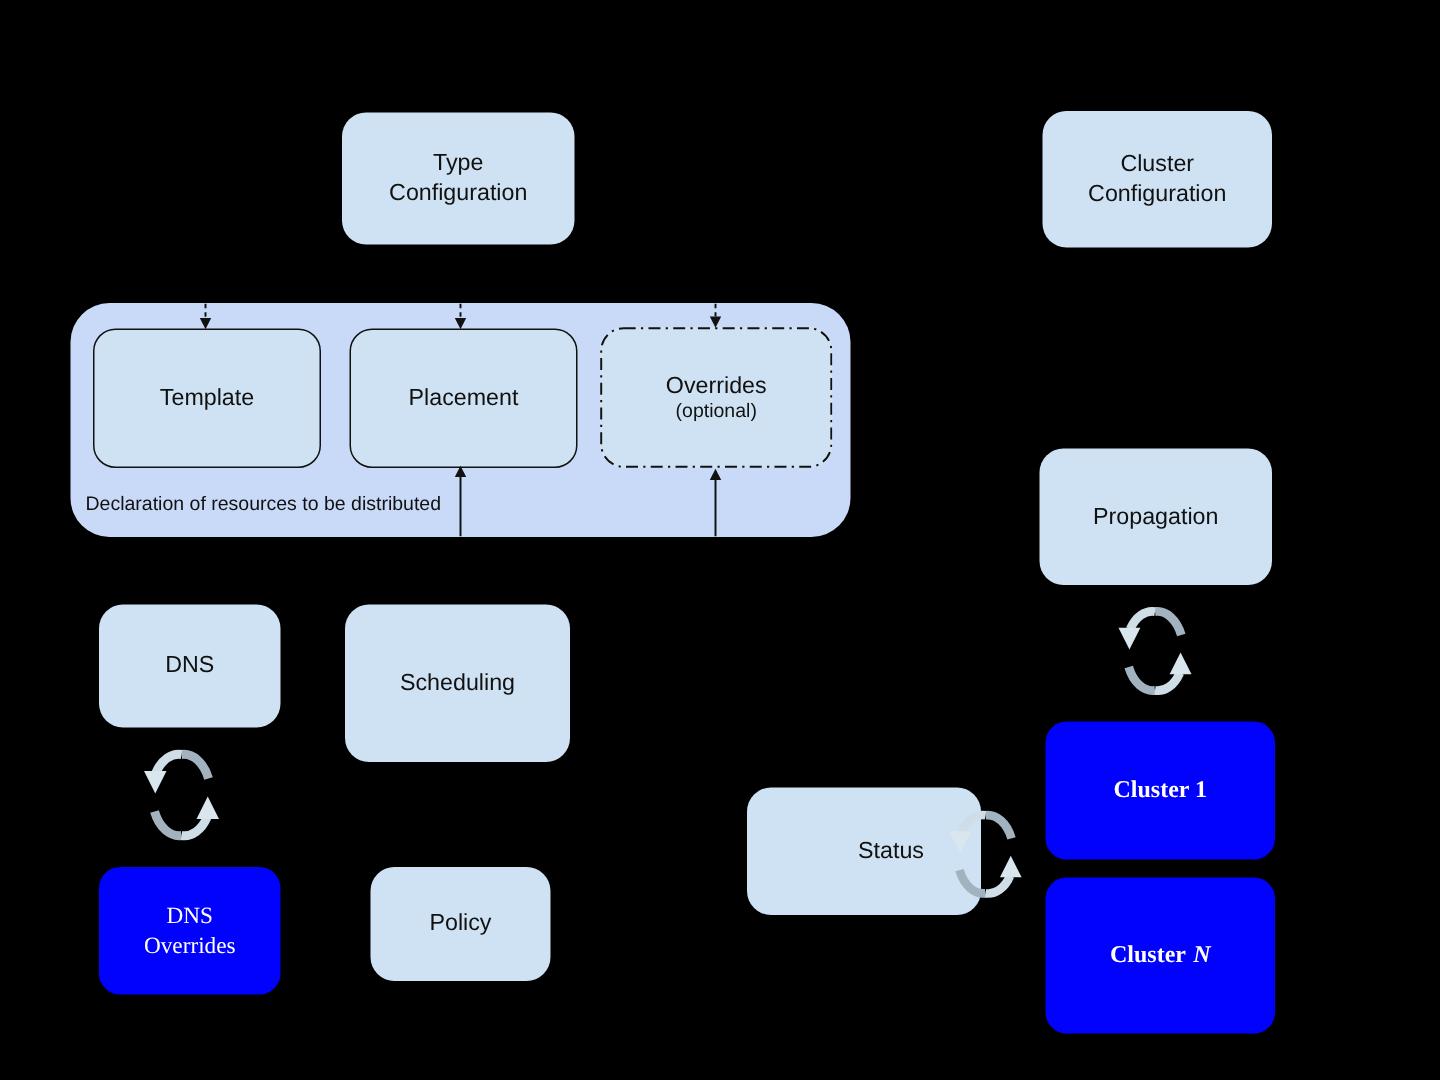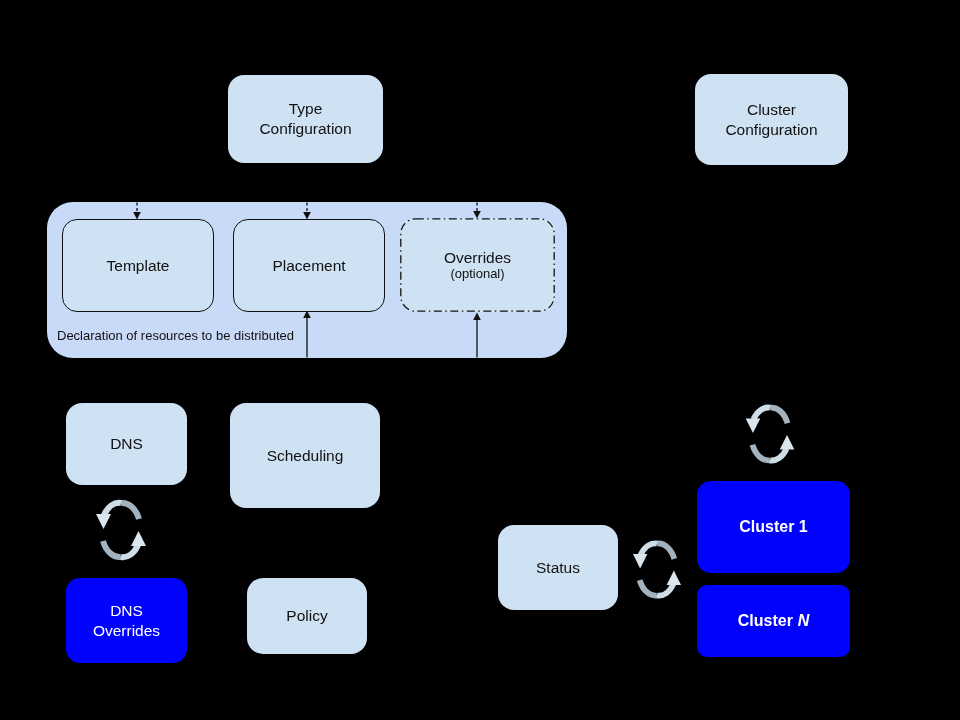--- a/index.html
+++ b/index.html
@@ -29,20 +29,21 @@
     border-radius:16px;
     display:flex;flex-direction:column;align-items:center;justify-content:center;
     text-align:center;
     font-size:15.5px;line-height:1.28;color:var(--text-dark);
   }
   .box.bordered{border:1px solid var(--arrow-dark);border-radius:15px;}
   .box.blue{
     background:var(--accent-blue);
     color:var(--text-light);
     border-radius:14px;
+    font-family:Liberation Serif, serif;
   }
   .box.bold{font-weight:bold;font-size:16px;}
   .container-panel{
     position:absolute;
     background:var(--container-fill);
     border-radius:26px;
   }
   .caption{
     position:absolute;
     font-size:13px;color:var(--text-dark);
@@ -106,30 +107,33 @@
 
   <div class="box blue" style="left:66px;top:578px;width:121px;height:85px;">
     <span>DNS</span>
     <span>Overrides</span>
   </div>
 
   <div class="box" style="left:247px;top:578px;width:120px;height:76px;">
     <span>Policy</span>
   </div>
 
+  <div class="box" style="left:693px;top:299px;width:155px;height:91px;">
+    <span>Propagation</span>
+  </div>
 
-  <div class="box" style="left:498px;top:525px;width:120px;height:85px;">
+  <div class="box" style="left:498px;top:525px;width:120px;height:85px;padding-left:36px;">
     <span>Status</span>
   </div>
 
   <div class="box blue bold" style="left:697px;top:481px;width:153px;height:92px;">
     <span>Cluster 1</span>
   </div>
 
-  <div class="box blue bold" style="left:697px;top:585px;width:153px;height:72px;border-radius:10px;">
+  <div class="box blue bold" style="left:697px;top:585px;width:153px;height:104px;">
     <span>
       <span>Cluster</span><span class="italic-suffix">N</span>
     </span>
   </div>
 
   <svg class="sync-icon" style="left:94px;top:492px;" width="54" height="76" viewBox="0 0 54 76">
     <path class="arc-dark" d="M 45 27 A 18 27 0 0 0 27 11"></path>
     <path class="arc-light" d="M 27 11 A 18 27 0 0 0 10 23"></path>
     <polygon class="head" points="2,22 17,22 9.5,37"></polygon>
     <path class="arc-dark" d="M 9 49 A 18 27 0 0 0 27 65"></path>

